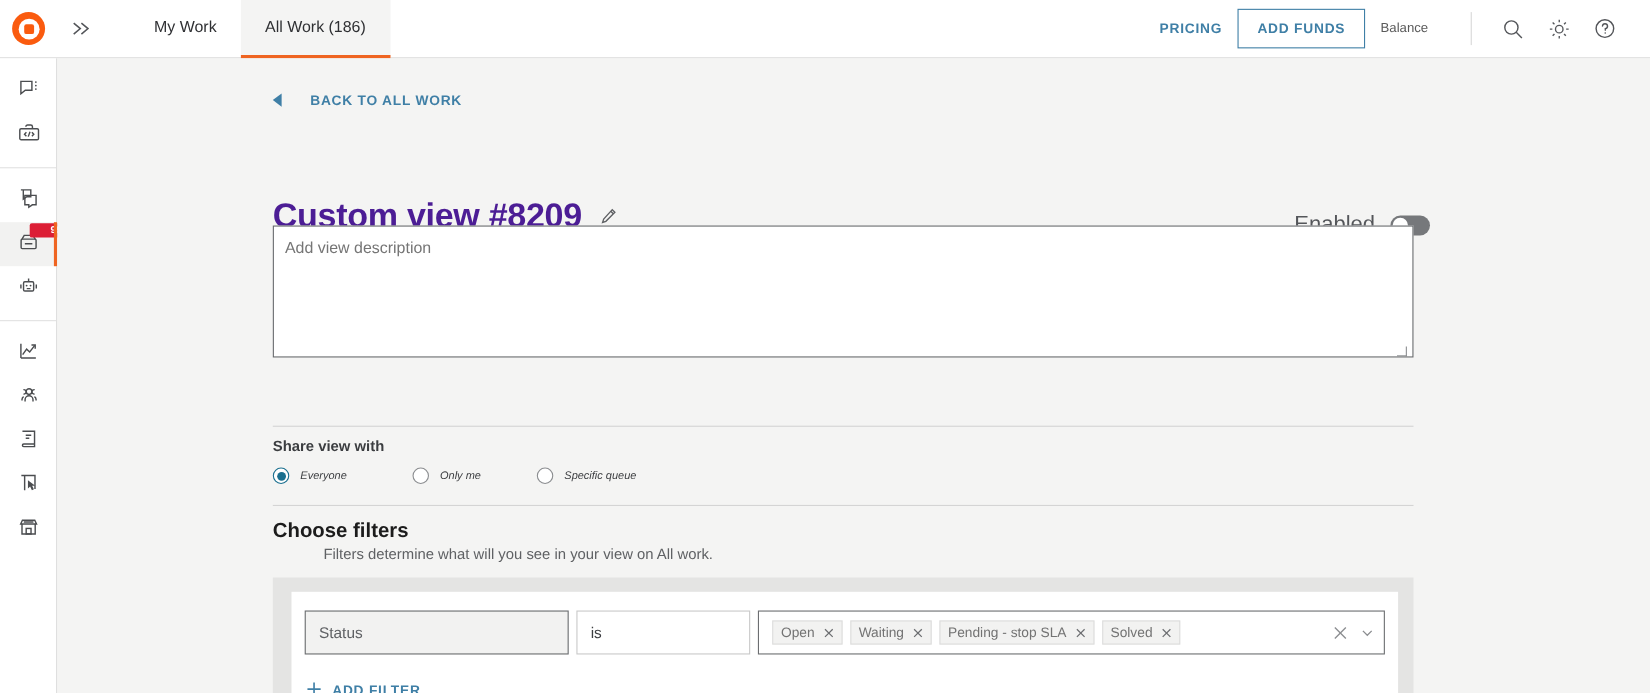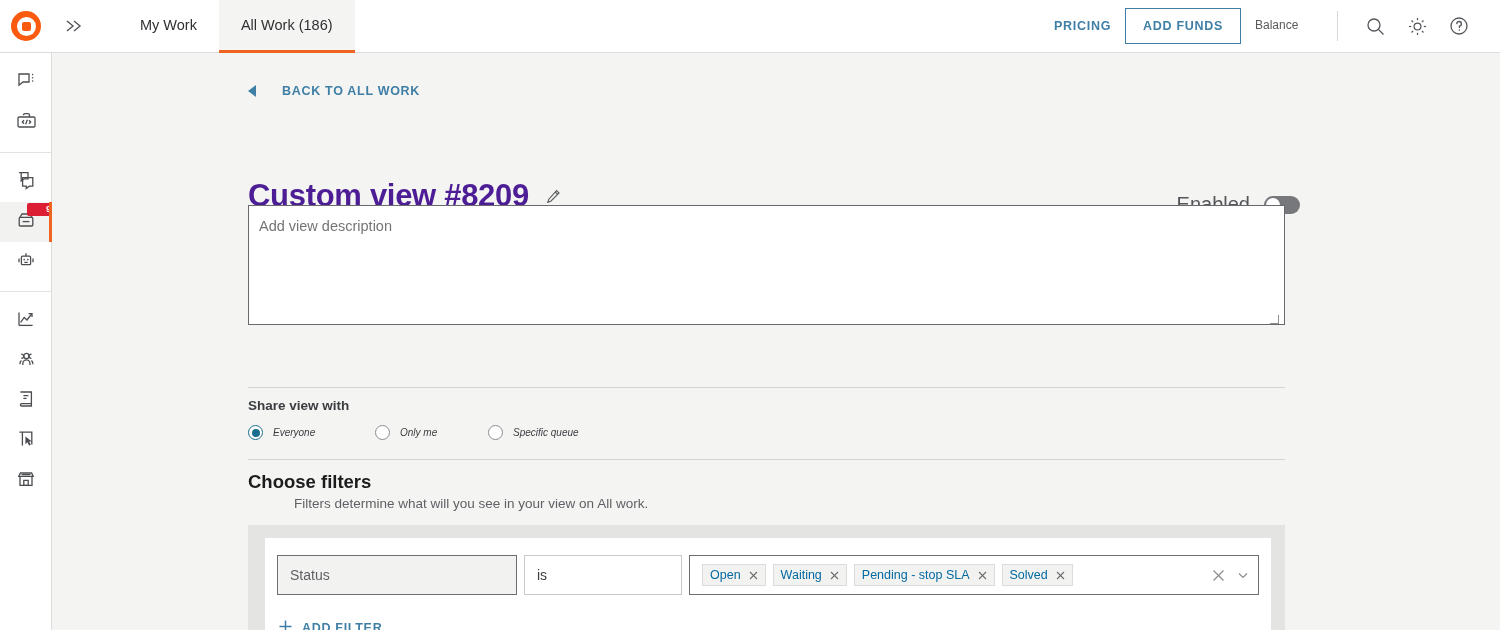--- a/index.html
+++ b/index.html
@@ -173,21 +173,21 @@
     display: flex; align-items: center; padding: 0 12px; font-size: 14px; color: #3b3d40;
   }
   .fld-field { width: 240px; background: #f2f2f1; border: 1px solid #6c6e71; color: #5f6164; }
   .fld-op { width: 158px; }
   .fld-values {
     width: 570px; border: 1px solid #6c6e71; gap: 7px; padding-right: 8px; position: relative;
   }
   .chip {
     display: inline-flex; align-items: center; gap: 8px;
     background: #f2f2f1; border: 1px solid #dcdcdc;
-    height: 22px; padding: 0 7px; font-size: 12.5px; color: #0369a1; white-space: nowrap;
+    height: 22px; padding: 0 7px; font-size: 12.5px; color: #737373; white-space: nowrap;
     cursor: default;
   }
   .chip-x { color: #6a6c6f; cursor: pointer; display: flex; }
   .values-actions {
     position: absolute; right: 8px; top: 0; height: 38px;
     display: flex; align-items: center; gap: 11px; color: #8b8d90;
   }
   .values-actions > span { cursor: pointer; display: flex; }
 
   .add-filter {

